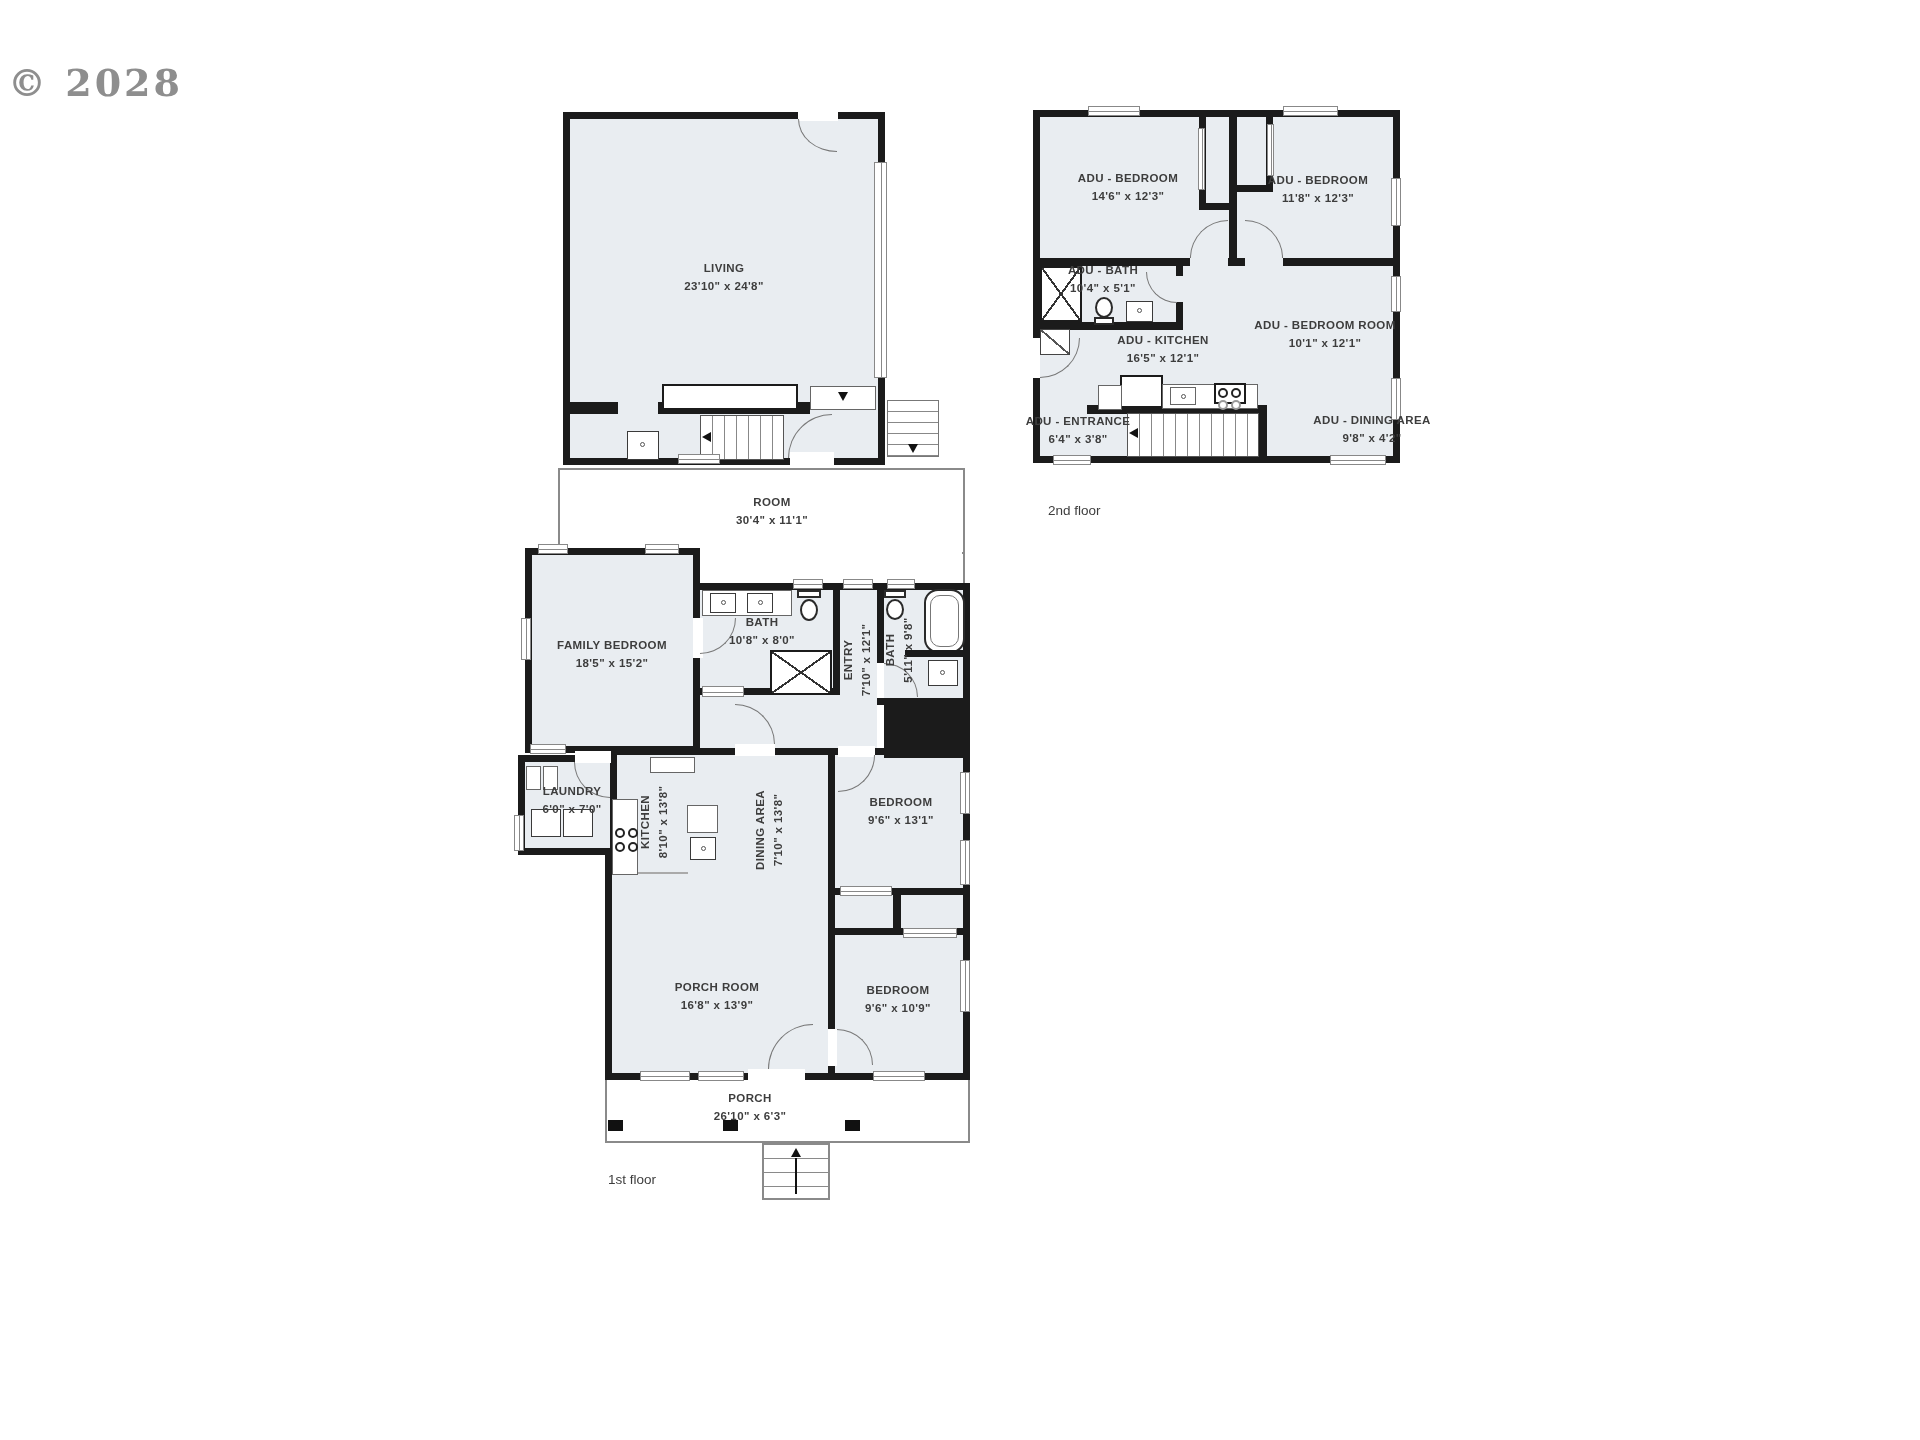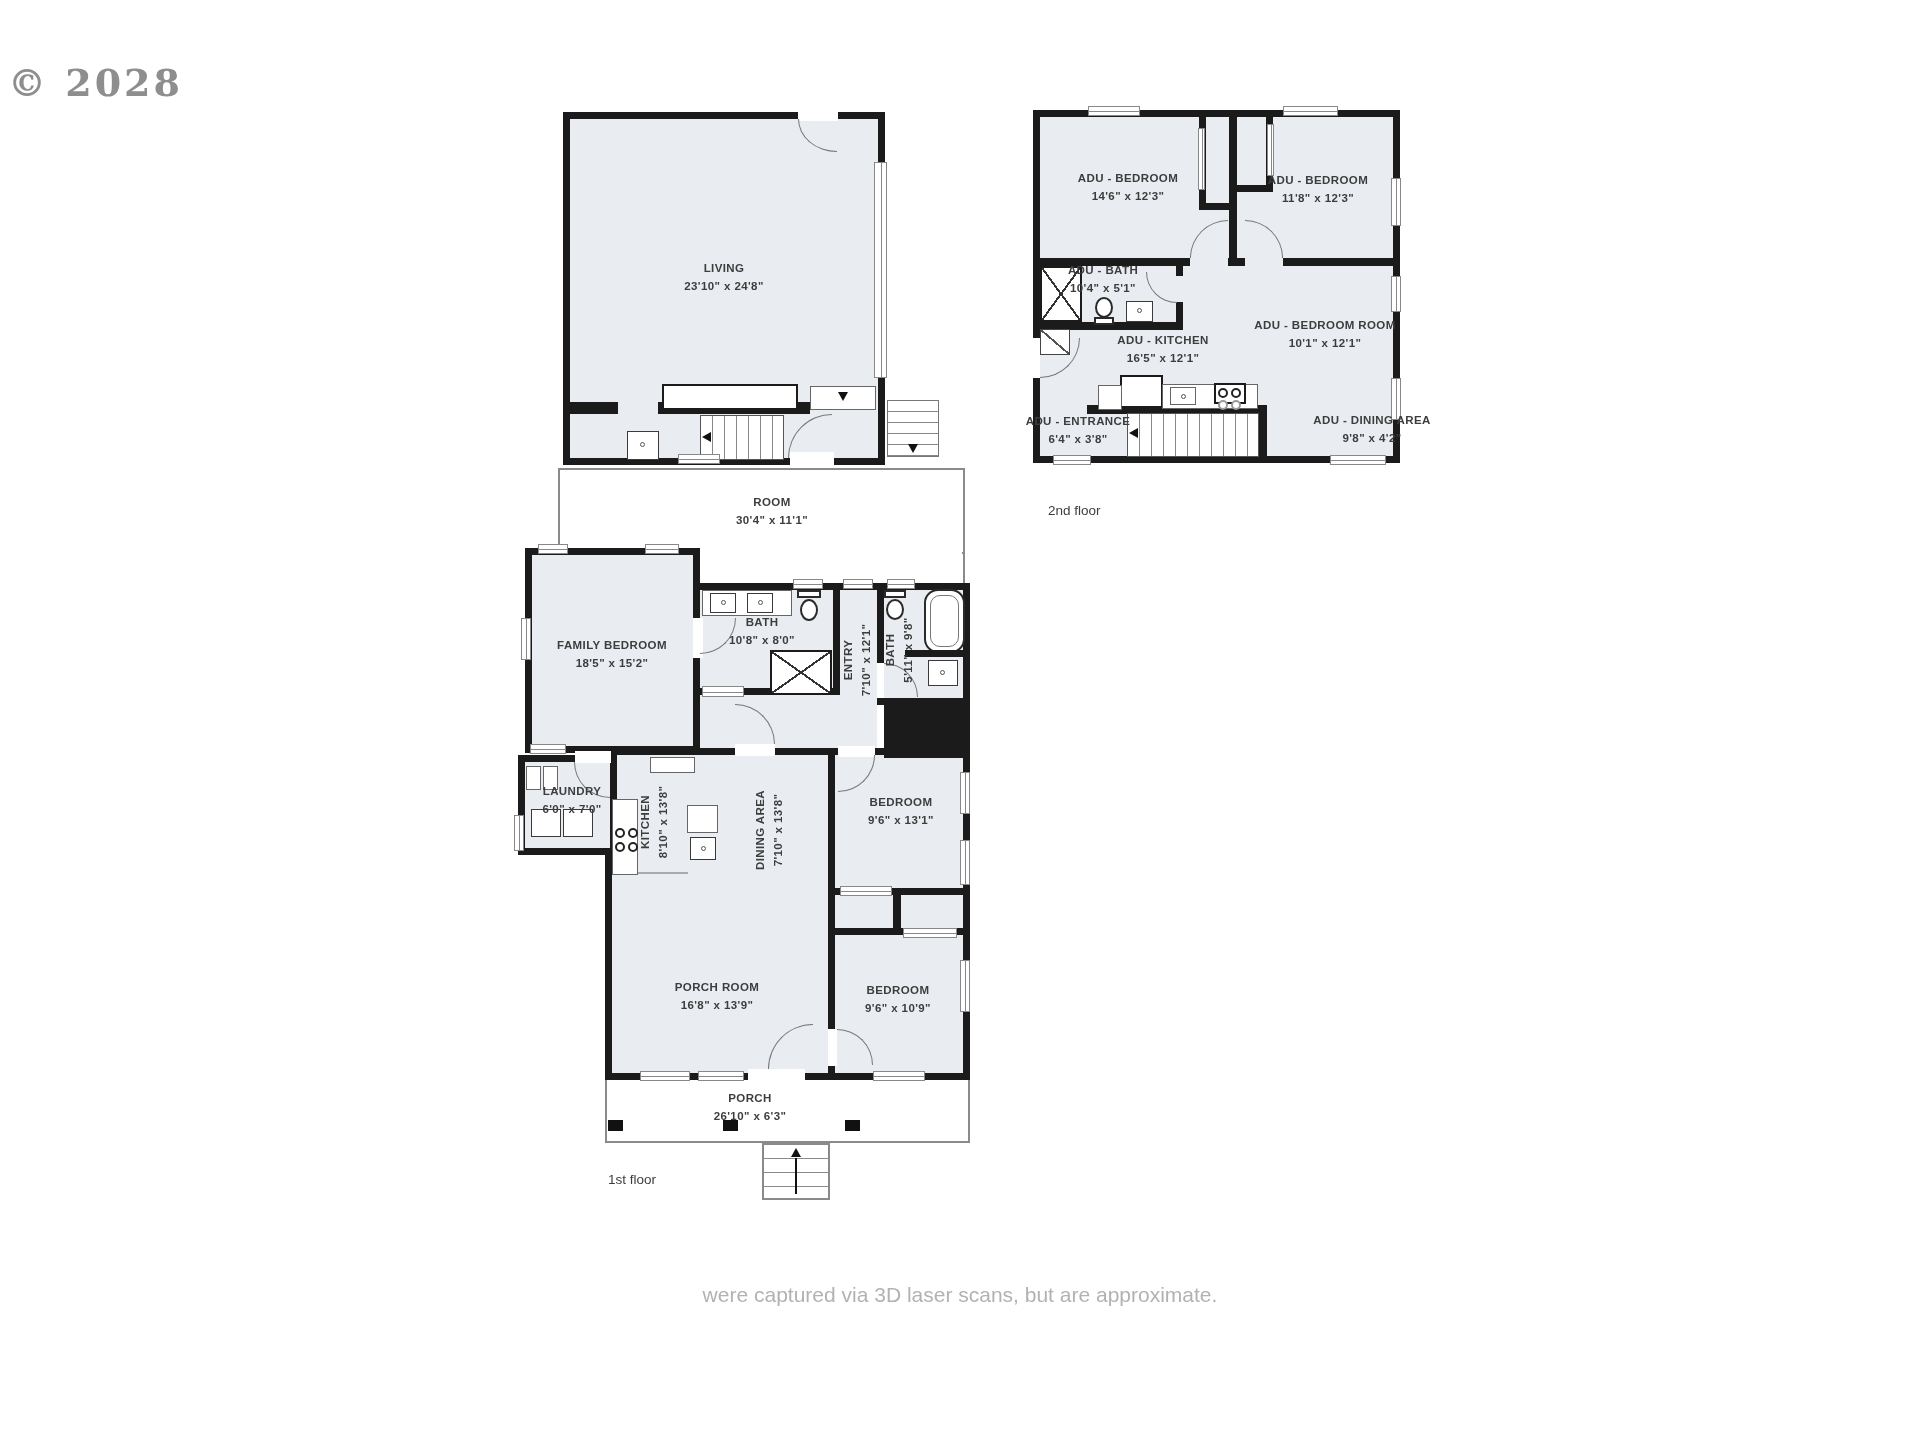--- a/index.html
+++ b/index.html
@@ -299,14 +299,13 @@
   <div>ADU - ENTRANCE</div>
   <div>6'4" x 3'8"</div>
 </div>
 <div class="hlabel" style="left:1372px;top:430px">
   <div>ADU - DINING AREA</div>
   <div>9'8" x 4'2"</div>
 </div>
 <div class="floor-label" style="left:1048px;top:503px">2nd floor</div>
 
 <div class="disclaimer">
-  <div>were captured via 3D laser scans, but are approximate.</div>
 </div>
 
 </body></html>

